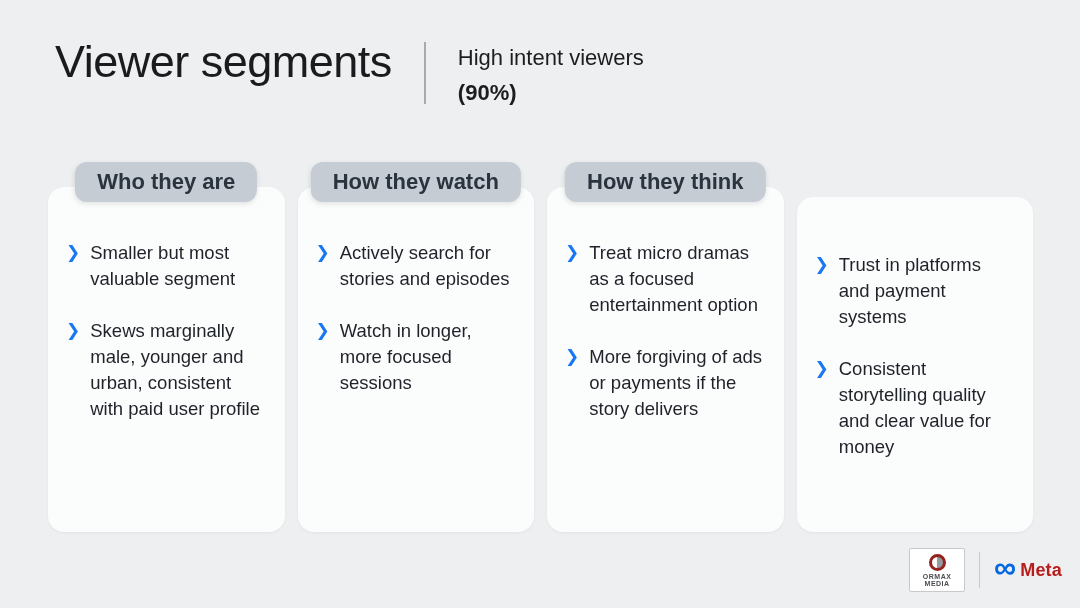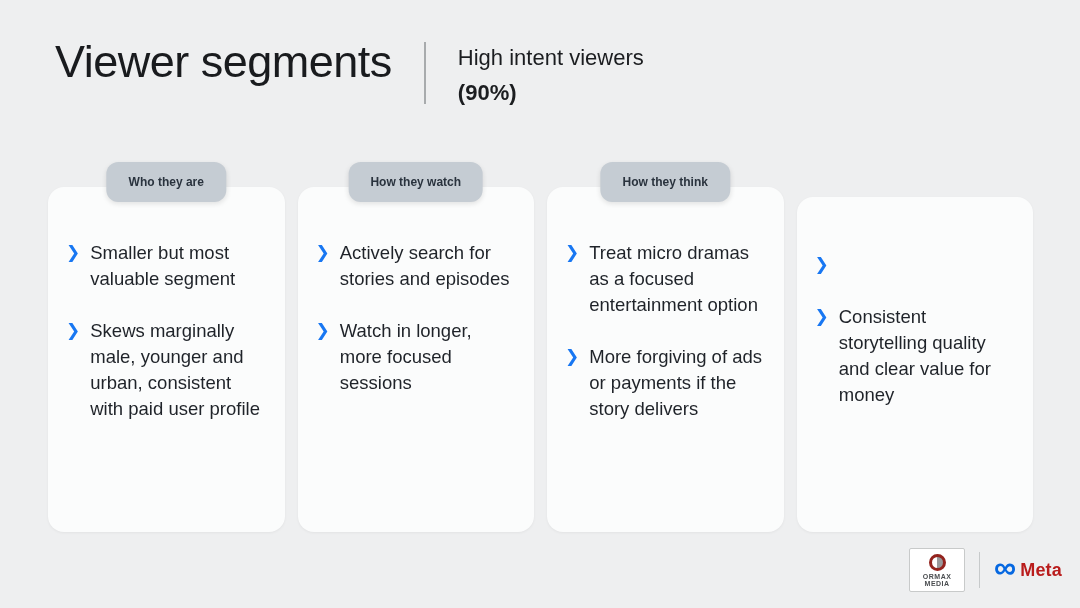--- a/index.html
+++ b/index.html
@@ -57,21 +57,21 @@
     margin-top:10px;
     min-height:335px;
     padding-top:55px;
   }
   .pill{
     position:absolute;
     top:-25px;left:50%;
     transform:translateX(-50%);
     background:var(--pill-bg);
     color:var(--pill-text);
-    font-size:12px;font-weight:700;
+    font-size:22px;font-weight:700;
     line-height:40px;
     padding:0 22px;
     border-radius:12px;
     white-space:nowrap;
     box-shadow:0 2px 5px rgba(0,0,0,0.10);
   }
   .card.tall-pill .pill{
     top:-38px;
     white-space:normal;
     width:198px;
@@ -182,20 +182,21 @@
         <span class="chevron">❯</span>
         <span class="bullet-text">More forgiving of ads or payments if the story delivers</span>
       </div>
     </div>
   </div>
 
   <div class="card tall-pill">
     <div class="bullets">
       <div class="bullet">
         <span class="chevron">❯</span>
+        <span class="bullet-text">Trust in platforms and payment systems</span>
       </div>
       <div class="bullet">
         <span class="chevron">❯</span>
         <span class="bullet-text">Consistent storytelling quality and clear value for money</span>
       </div>
     </div>
   </div>
 
 </div>
 

